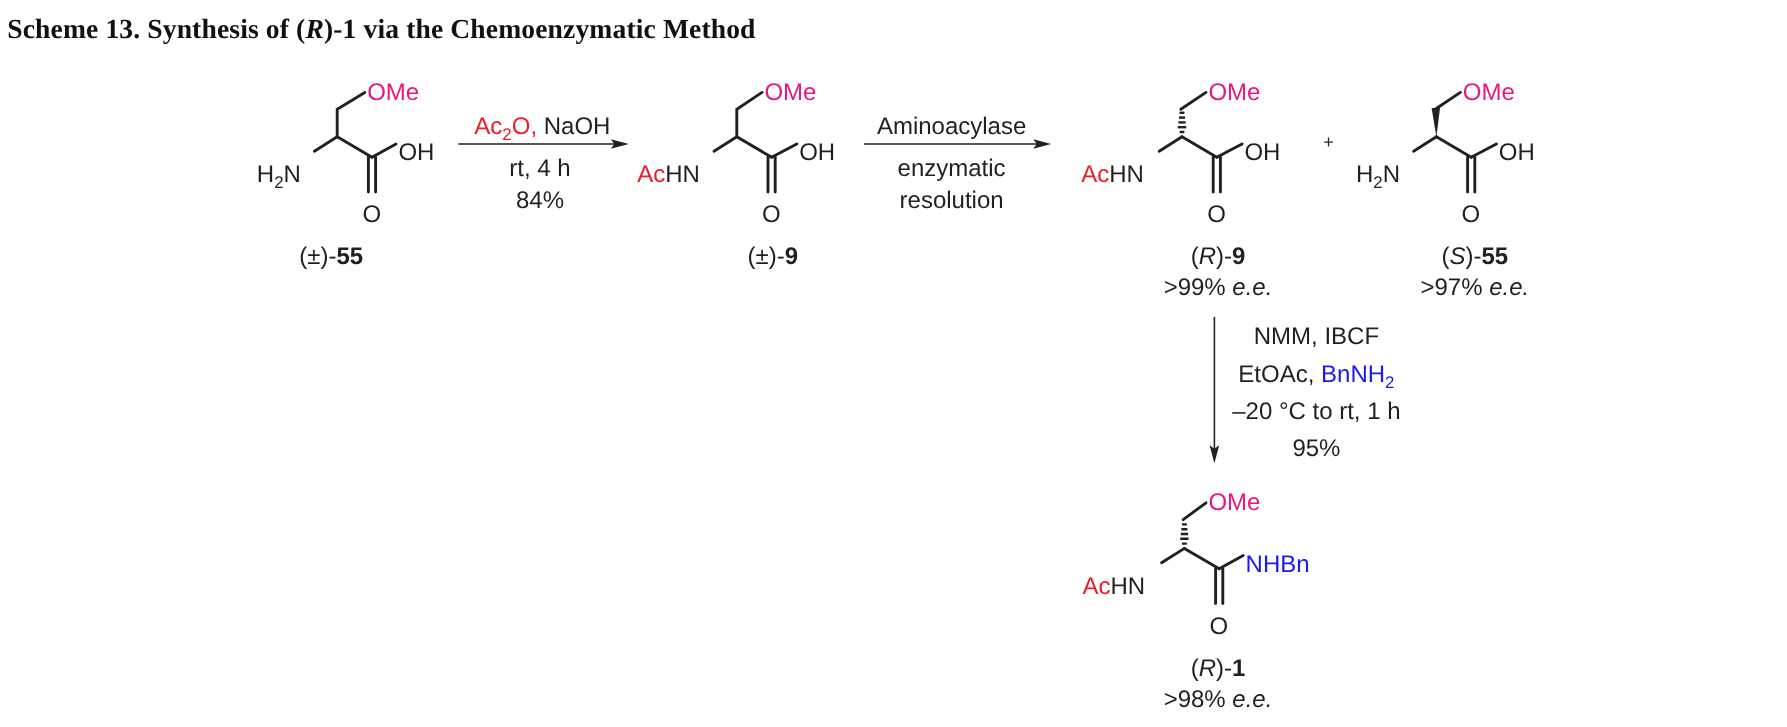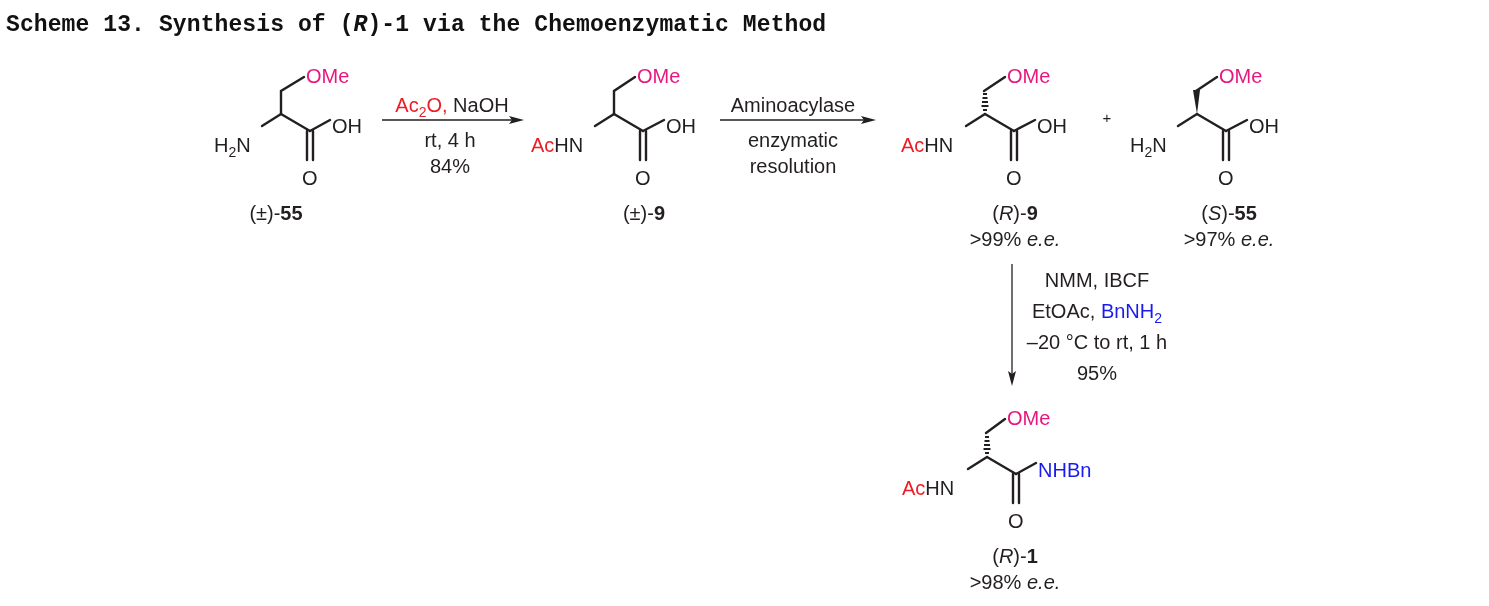--- a/index.html
+++ b/index.html
@@ -1,19 +1,19 @@
 <!DOCTYPE html>
 <html><head>
 <meta charset="utf-8">
 <style>
   html, body { margin: 0; padding: 0; background: #ffffff; }
   body { width: 1489px; height: 606px; position: relative; overflow: hidden; }
   #title {
     position: absolute; left: 6px; top: 12px;
-    font-family: Liberation Mono, monospace;
+    font-family: Liberation Serif, serif;
     font-weight: bold; font-size: 23px; color: #111111; letter-spacing: 0.1px;
     white-space: nowrap;
   }
   #title .it { font-style: italic; }
   svg#scheme { position: absolute; left: 0; top: 0; }
   svg text { font-family: "Liberation Sans", "DejaVu Sans", sans-serif; fill: #231f20; }
   .bond { stroke: #231f20; stroke-width: 2.4; fill: none; stroke-linecap: round; }
   .arrow { stroke: #231f20; stroke-width: 1.3; fill: none; }
   .head { fill: #231f20; }
   .lbl { font-size: 20px; }

